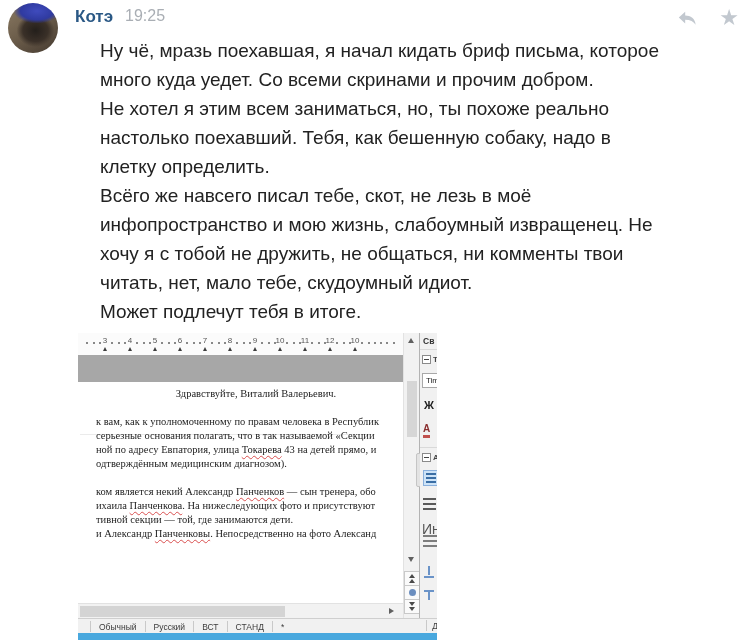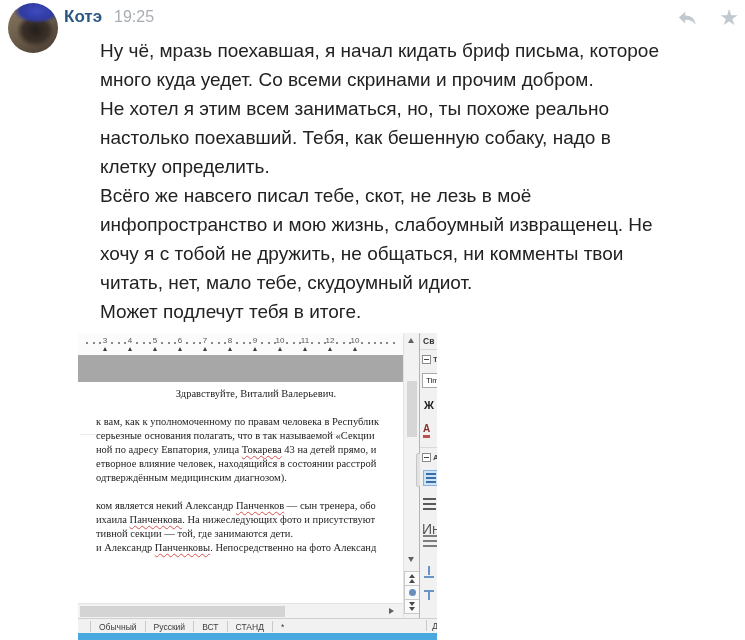--- a/index.html
+++ b/index.html
@@ -12,21 +12,21 @@
     font-family:"Liberation Sans",sans-serif;}
   .page{position:relative;width:745px;height:640px;background:#fff;}
 
   
   .avatar{position:absolute;left:8px;top:3px;width:50px;height:50px;border-radius:50%;
     background:
       radial-gradient(ellipse 60% 32% at 58% 16%, #3f4bbd 0%, #2f3aa0 55%, rgba(47,58,160,0) 78%),
       radial-gradient(ellipse 46% 40% at 55% 55%, #241f1b 0%, #3a3028 55%, rgba(58,48,40,0) 82%),
       linear-gradient(145deg,#8a7a63 0%,#6e5f4c 45%,#453a30 100%);
   }
-  .hdr{position:absolute;left:64px;top:7px;display:flex;align-items:center;gap:12px;}
+  .hdr{position:absolute;left:75px;top:7px;display:flex;align-items:flex-start;gap:12px;}
   .author{font-size:17px;font-weight:bold;color:var(--name-blue);}
   .time{font-size:16px;color:var(--time-gray);}
   .actions{position:absolute;right:6px;top:8px;display:flex;align-items:center;gap:20px;}
   .reply-svg{width:24px;height:20px;fill:var(--icon-gray);}
   .star{font-size:22px;line-height:20px;color:var(--icon-gray);}
 
   
   .msg{position:absolute;left:75px;top:36px;width:620px;font-size:19px;line-height:29px;
     color:var(--text-color);}
   .msg-line{white-space:nowrap;margin-left:25px;}
@@ -228,21 +228,20 @@
 
     <div class="doc-page">
       <div class="margin-line"></div>
     </div>
     <div class="doc-text">
         <div class="doc-line center"><span>Здравствуйте, Виталий Валерьевич.</span></div>
         <div class="doc-line blank"></div>
         <div class="doc-line"><span>к вам, как к уполномоченному по правам человека в Республик</span></div>
         <div class="doc-line"><span>серьезные основания полагать, что в так называемой «Секции</span></div>
         <div class="doc-line"><span>ной по адресу Евпатория, улица </span><span class="sp">Токарева</span><span> 43 на детей прямо, и</span></div>
-        <div class="doc-line"><span>етворное влияние человек, находящийся в состоянии расстрой</span></div>
         <div class="doc-line"><span>одтверждённым медицинским диагнозом).</span></div>
         <div class="doc-line blank"></div>
         <div class="doc-line"><span>ком является некий Александр </span><span class="sp">Панченков</span><span> — сын тренера, обо</span></div>
         <div class="doc-line"><span>ихаила </span><span class="sp">Панченкова</span><span>. На нижеследующих фото и присутствуют</span></div>
         <div class="doc-line"><span>тивной секции — той, где занимаются дети.</span></div>
         <div class="doc-line"><span>и Александр </span><span class="sp">Панченковы</span><span>. Непосредственно на фото Александ</span></div>
       </div>
 
     <div class="vscroll">
       <div class="tri tri-up vs-up"></div>

